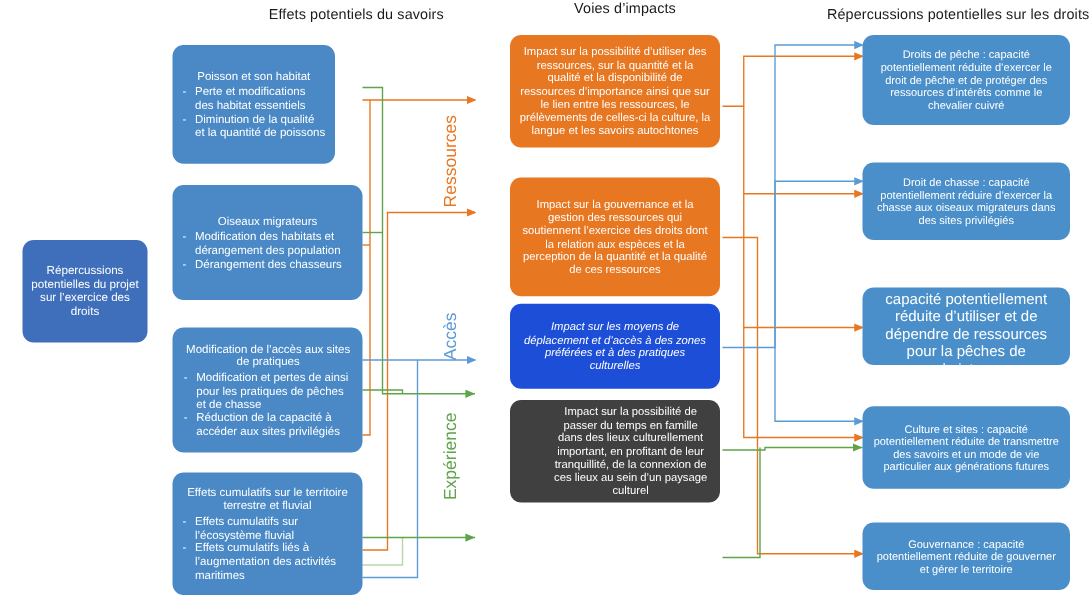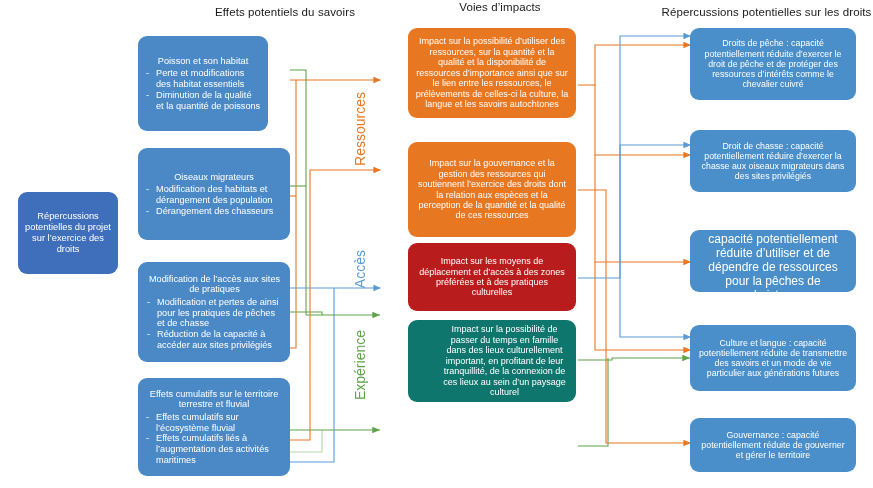--- a/index.html
+++ b/index.html
@@ -23,22 +23,22 @@
   .node ul{list-style:none;margin:2px 0 0 0;padding:0;width:100%;}
   .node li{
     position:relative;padding-left:11px;text-align:left;margin:0;
   }
   .node li::before{
     content:"-";position:absolute;left:1px;top:0;
   }
   .blue{background:#4a89c6;}
   .darkblue{background:#3f6fba;}
   .orange{background:#e87722;}
-  .ltblue{background:#b91c1c;}
-  .green{background:#0f766e;padding-left:32px;}
+  .ltblue{background:#1d4ed8;font-style:italic;}
+  .green{background:#404040;padding-left:32px;}
   .rblue{background:#4a8fc9;}
   .vlabel{
     position:absolute;writing-mode:vertical-rl;transform:rotate(180deg);
     font-size:14px;white-space:nowrap;
   }
   .v-res{color:#e87722;}
   .v-acc{color:#5b9bd5;}
   .v-exp{color:#5fa34a;}
   svg.wires{position:absolute;left:0;top:0;width:873px;height:488px;}
 </style>
@@ -160,20 +160,20 @@
 
   <div class="node rblue" style="left:690px;top:130px;width:166px;height:62px;font-size:8.8px;">
     <span class="hdr">Droit de chasse : capacité potentiellement réduire d’exercer la chasse aux oiseaux migrateurs dans des sites privilégiés</span>
   </div>
 
   <div class="node rblue" style="left:690px;top:230px;width:166px;height:62px;font-size:12px;">
     <span class="hdr">Sécurité alimentaire : capacité potentiellement réduite d’utiliser et de dépendre de ressources pour la pêches de subsistance</span>
   </div>
 
   <div class="node rblue" style="left:690px;top:325px;width:166px;height:66px;font-size:8.8px;">
-    <span class="hdr">Culture et langue : capacité potentiellement réduite de transmettre des savoirs et un mode de vie particulier aux générations futures</span>
+    <span class="hdr">Culture et sites : capacité potentiellement réduite de transmettre des savoirs et un mode de vie particulier aux générations futures</span>
   </div>
 
   <div class="node rblue" style="left:690px;top:418px;width:166px;height:54px;font-size:8.8px;">
     <span class="hdr">Gouvernance : capacité potentiellement réduite de gouverner et gérer le territoire</span>
   </div>
 
 </div>
 
 </body></html>

